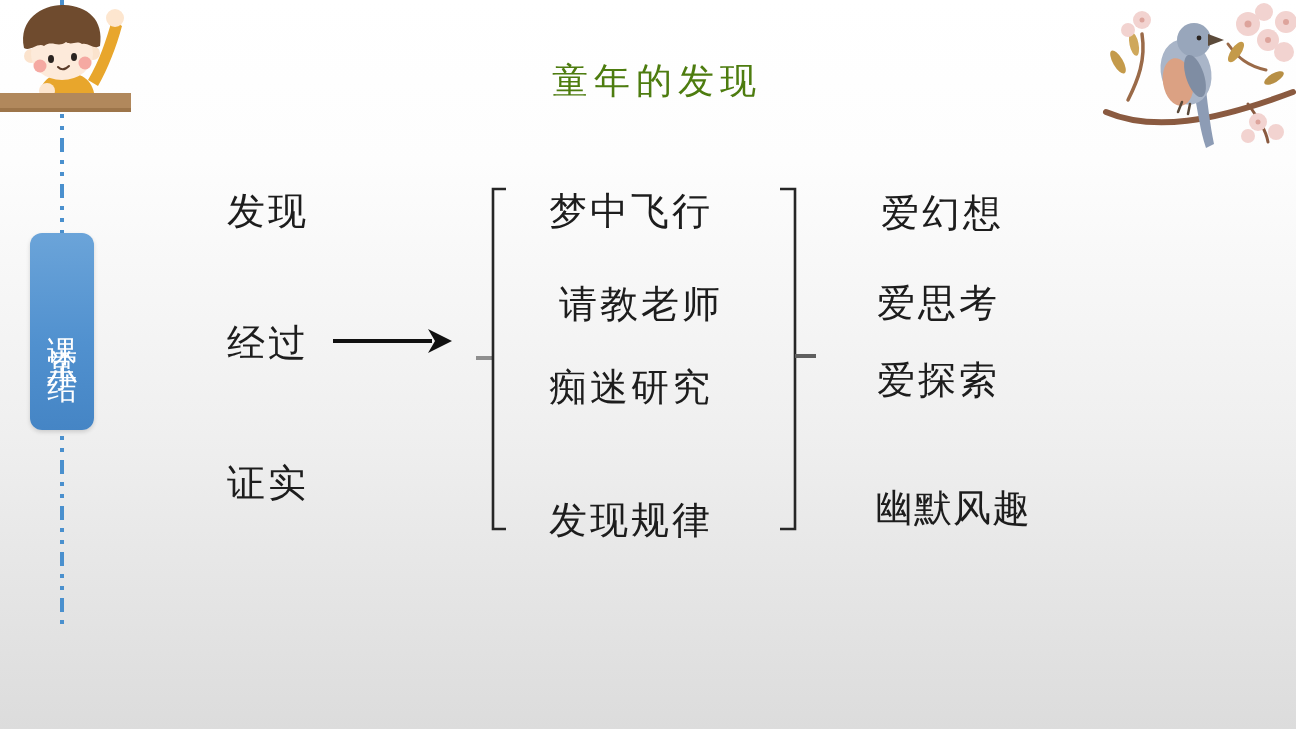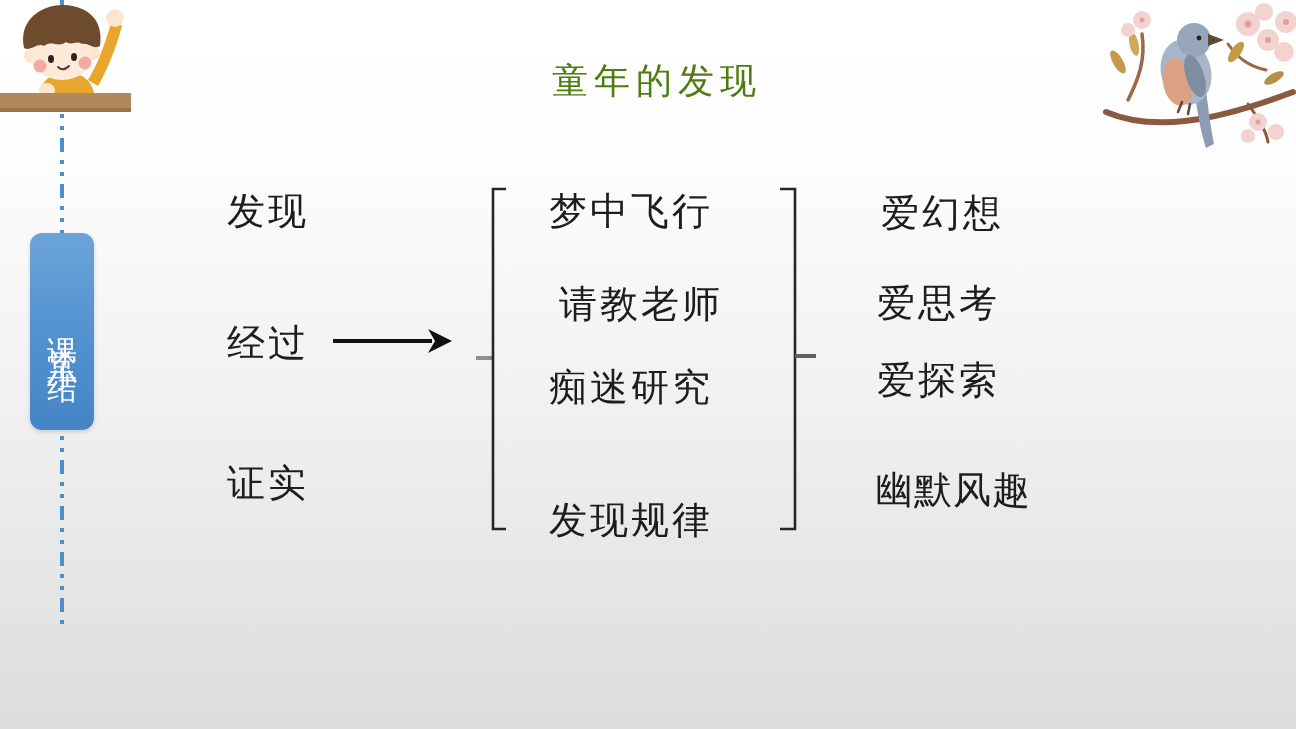--- a/index.html
+++ b/index.html
@@ -131,13 +131,13 @@
 <div class="abs item" style="left:549px;top:483px;margin-top:12px;">发现规律</div>
 
 <svg class="abs" style="left:773px;top:186px;" width="46" height="346" viewBox="0 0 46 346">
   <polyline points="7,3 22,3 22,343 7,343" fill="none" stroke="#262626" stroke-width="2.6"></polyline>
   <line x1="22" y1="170" x2="43" y2="170" stroke="#5f5f5f" stroke-width="4"></line>
 </svg>
 
 <div class="abs item" style="left:881px;top:188px;">爱幻想</div>
 <div class="abs item" style="left:877px;top:278px;">爱思考</div>
 <div class="abs item" style="left:877px;top:355px;">爱探索</div>
-<div class="abs item" style="left:875px;top:465px;letter-spacing:1px;text-align:center;">幽默风趣</div>
+<div class="abs item" style="left:875px;top:483px;letter-spacing:1px;text-align:center;">幽默风趣</div>
 
 </body></html>

